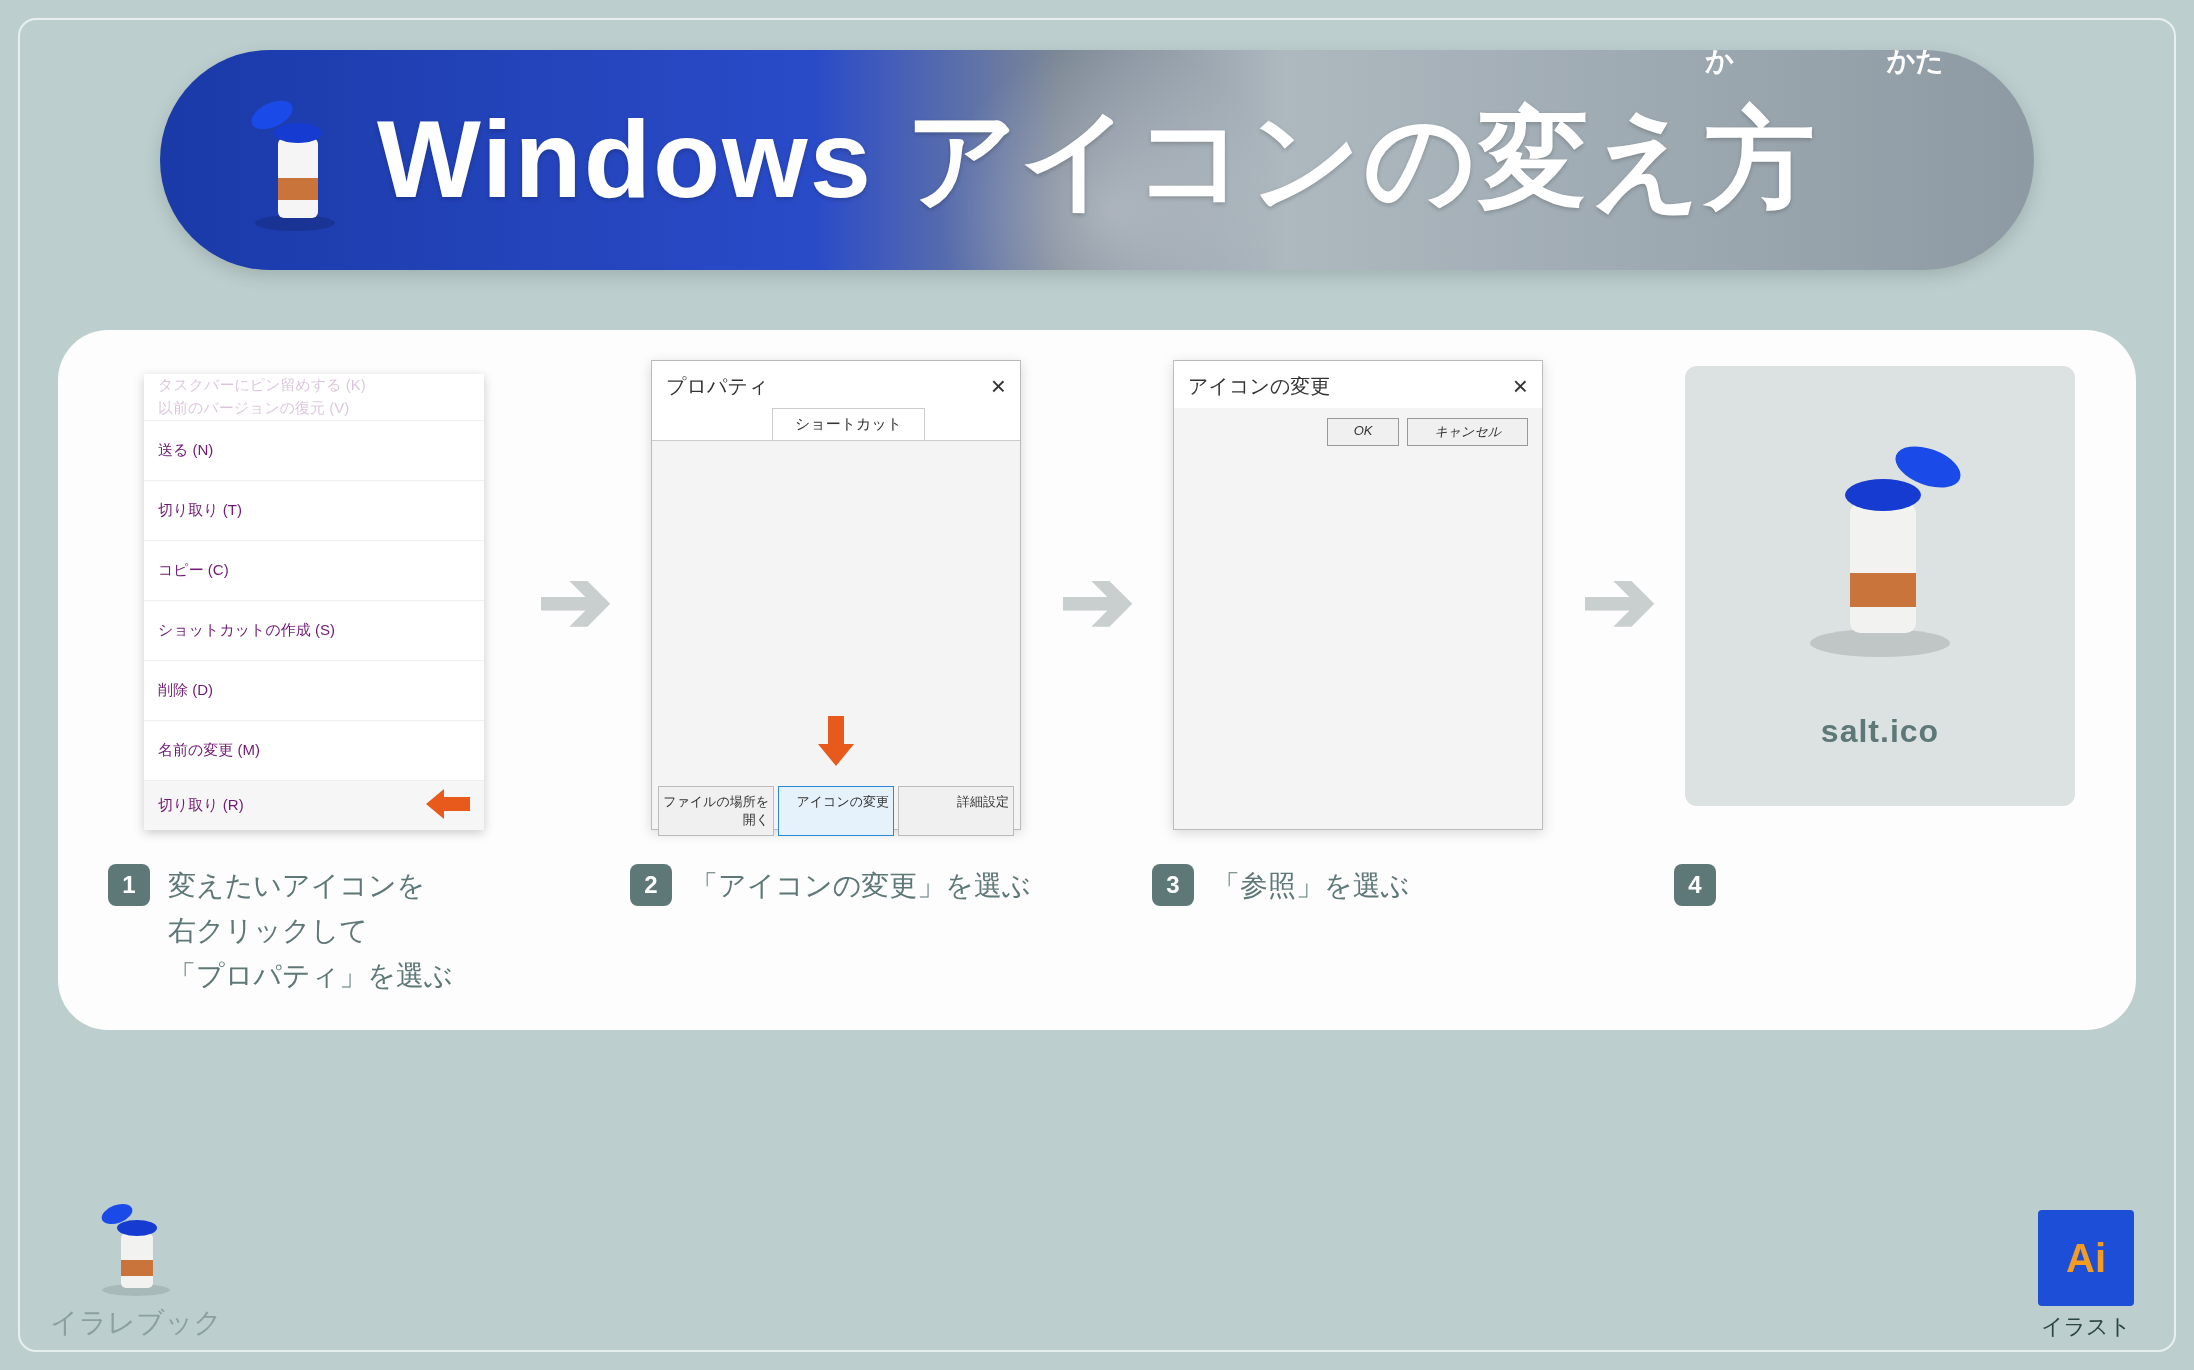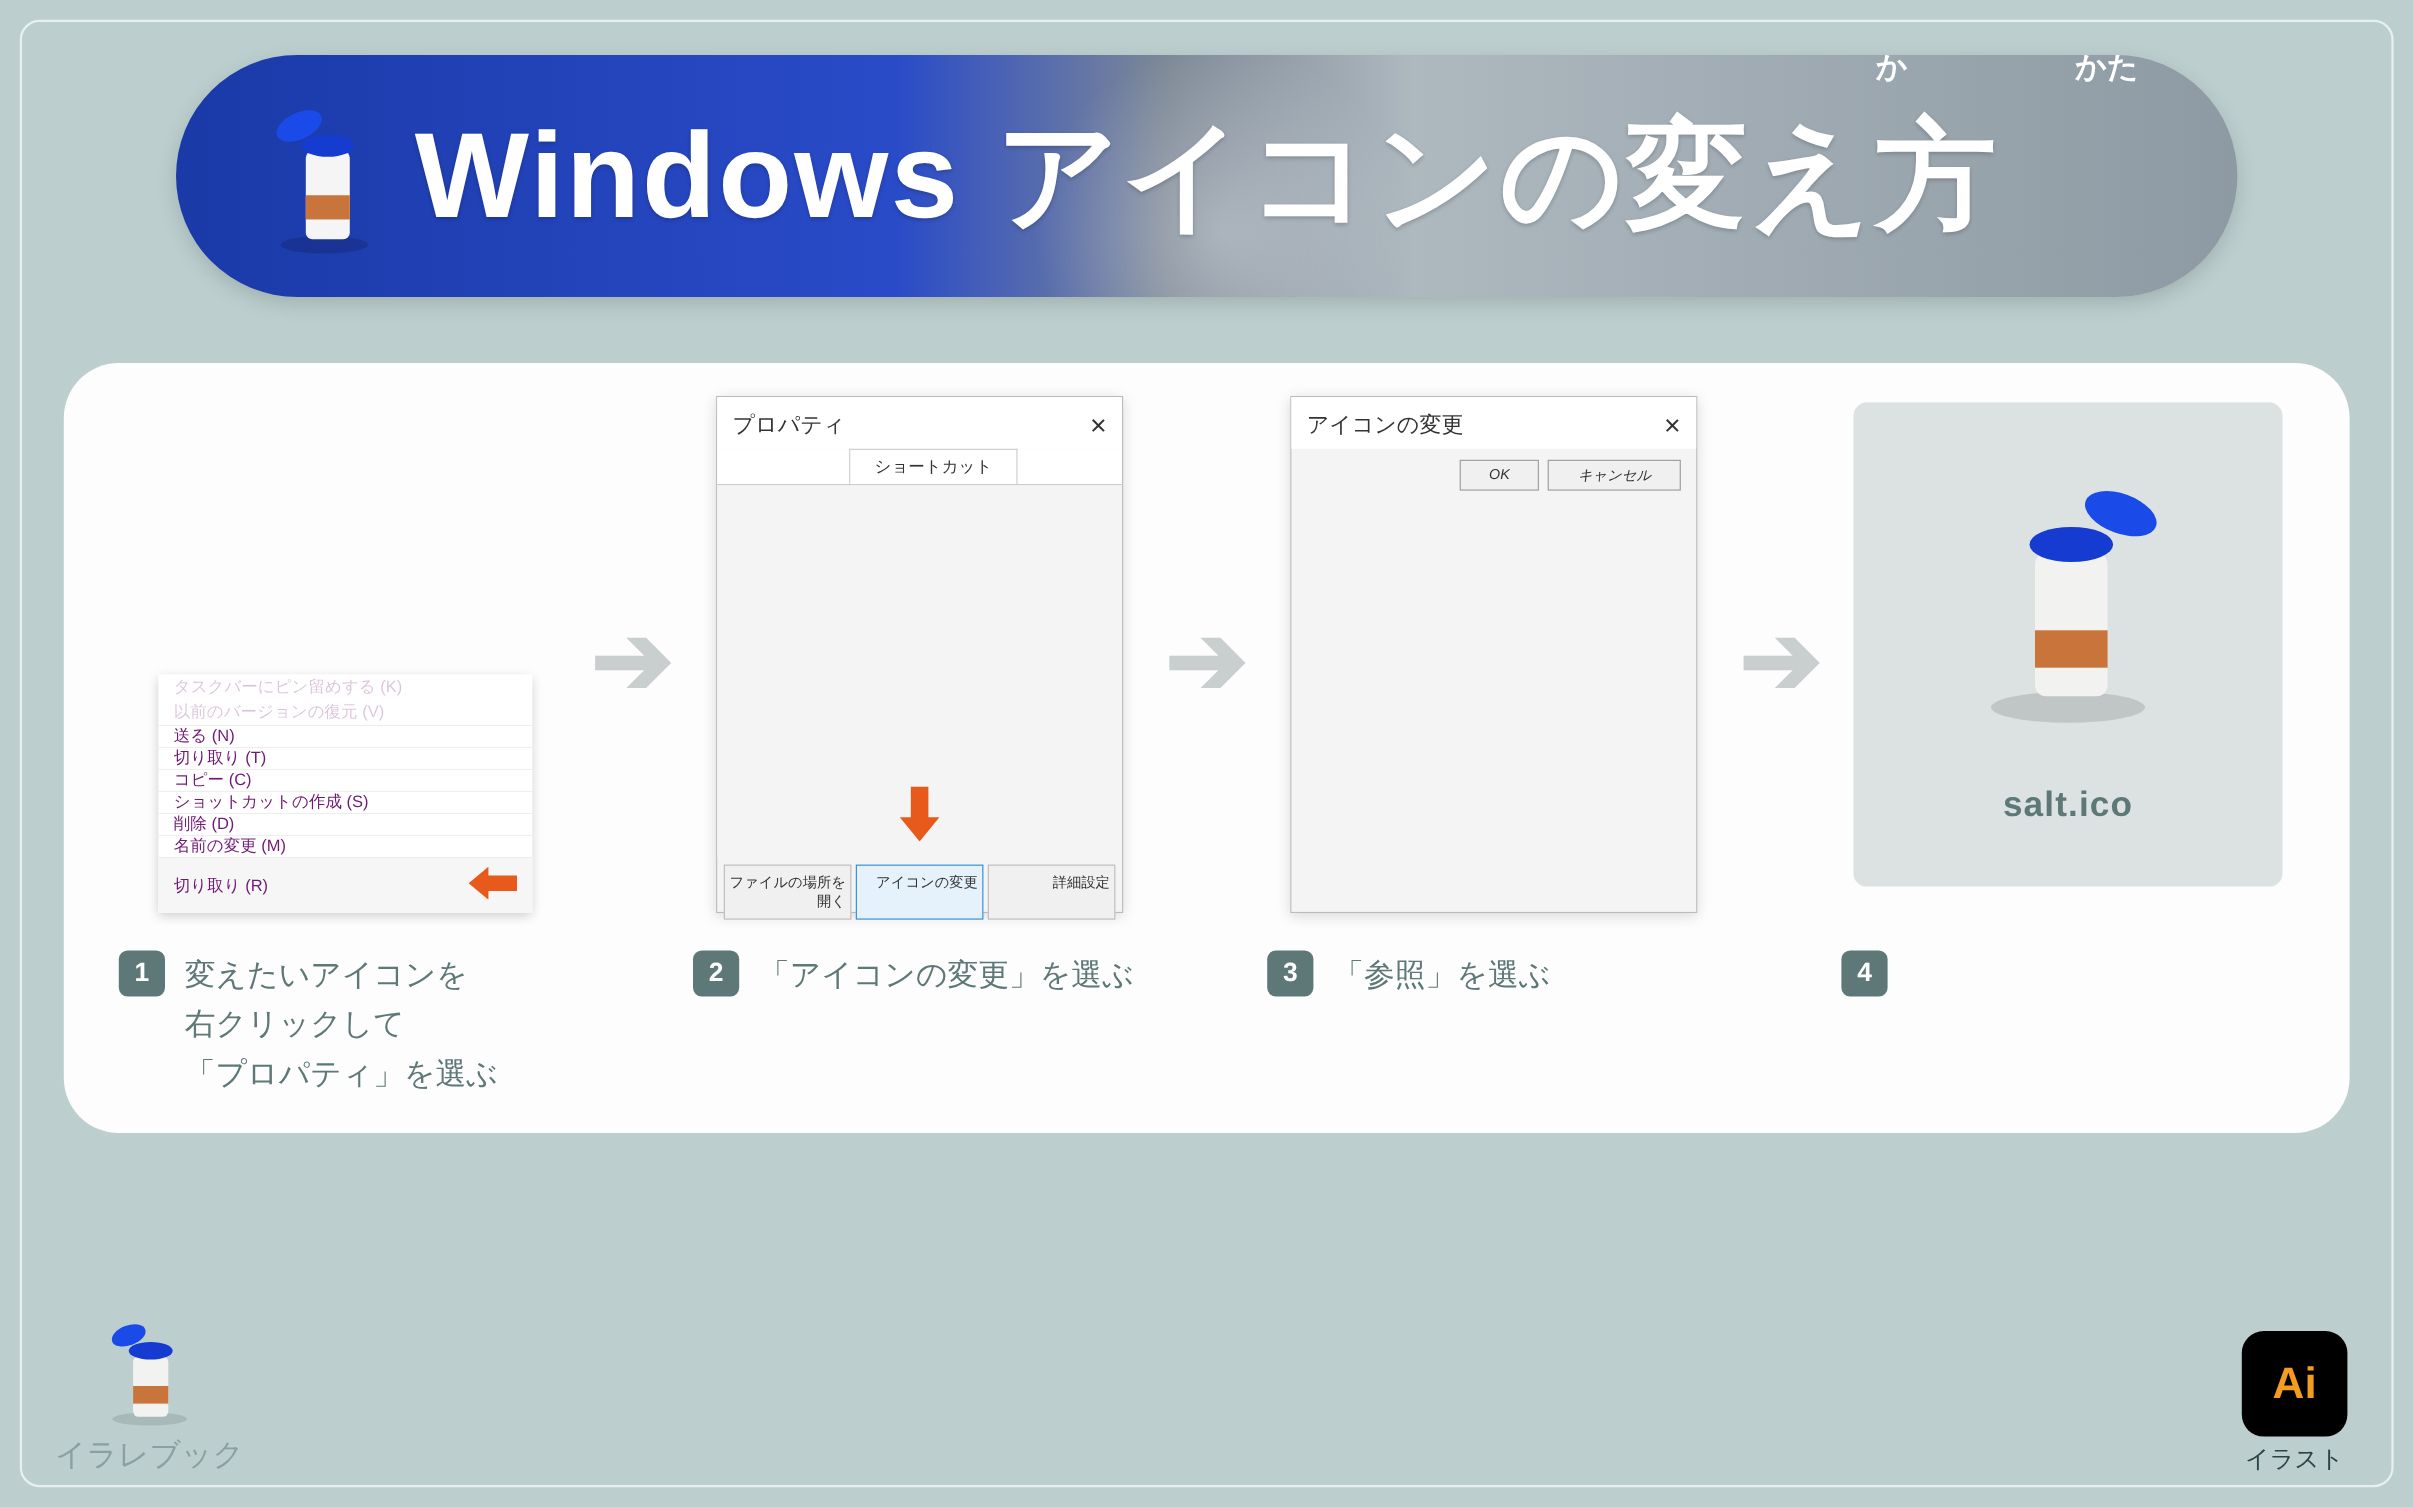--- a/index.html
+++ b/index.html
@@ -129,21 +129,21 @@
   .ctx-menu {
     width: 340px;
     background: #fff;
     box-shadow: 0 3px 10px rgba(0,0,0,0.2);
     font-size: 15px;
     color: #701a75;
     align-self: flex-end;
     margin-bottom: 10px;
   }
   .ctx-faded { opacity: 0.25; padding: 2px 14px; }
-  .ctx-item { padding: 0 14px; border-top: 1px solid #eee; }
+  .ctx-item { padding: 20px 14px; border-top: 1px solid #eee; }
   .ctx-item.hl { background: #f6f6f6; display:flex; align-items:center; justify-content:space-between; padding: 8px 14px; font-weight:500; }
 
   
   .props-dialog, .iconchg-dialog {
     width: 370px;
     background: #f4f4f4;
     border: 1px solid #bbb;
     box-shadow: 0 3px 12px rgba(0,0,0,0.15);
     font-size: 16px;
     color: #333;
@@ -204,22 +204,22 @@
   }
   .footer-left-label { color:#8ba0a0; font-size:28px; font-weight:500;}
   .footer-right {
     position:absolute;
     right: 60px; bottom: 28px;
     display:flex; flex-direction:column; align-items:center;
     gap:6px;
   }
   .ai-badge {
     width:96px; height:96px;
-    background:#000000;
-    border-radius:20px;
+    background:#1d4ed8;
+    border-radius:4px;
     display:flex;
     align-items:center;
     justify-content:center;
     color:#f39c1f;
     font-size:40px;
     font-weight:700;
   }
   .footer-right-label { color:#2b4444; font-size:22px; font-weight:500;}
 </style>
 </head>

